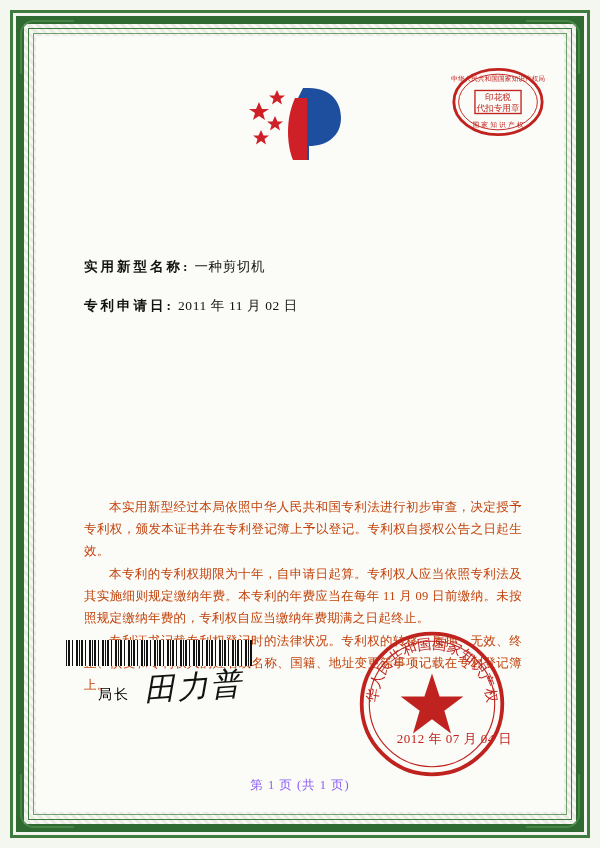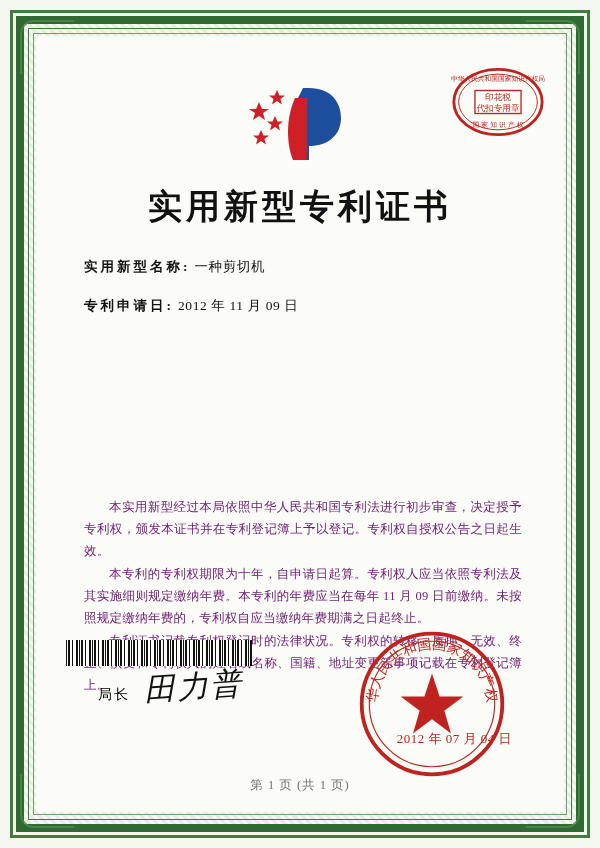--- a/index.html
+++ b/index.html
@@ -131,21 +131,21 @@
   }
   .field .lbl { letter-spacing: 3px; font-weight: bold; }
 
   .body-text {
     position: absolute;
     left: 48px;
     right: 42px;
     top: 460px;
     font-size: 12.5px;
     line-height: 22px;
-    color: #701a75;
+    color: #c2410c;
     text-align: justify;
     letter-spacing: .3px;
   }
   .body-text p {
     margin: 0 0 1px 0;
     text-indent: 2em;
   }
 
   .barcode {
     position: absolute;
@@ -195,21 +195,21 @@
     letter-spacing: .5px;
     font-family: "Liberation Serif", serif;
   }
 
   .page-no {
     position: absolute;
     left: 0; right: 0;
     bottom: 18px;
     text-align: center;
     font-size: 12.5px;
-    color: #737373;
+    color: #8b5cf6;
     letter-spacing: 1px;
   }
 </style>
 </head>
 <body>
 
 <div class="certificate">
 
   <div class="border-outer"></div>
   <div class="border-mid"></div>
@@ -239,30 +239,29 @@
     <svg class="red-seal-top" viewBox="0 0 100 100">
       <ellipse cx="50" cy="50" rx="46" ry="34" fill="none" stroke="#c0231f" stroke-width="3"></ellipse>
       <ellipse cx="50" cy="50" rx="41" ry="29" fill="none" stroke="#c0231f" stroke-width="1"></ellipse>
       <rect x="26" y="38" width="48" height="24" fill="none" stroke="#c0231f" stroke-width="1.4"></rect>
       <text x="50" y="48" font-size="9" fill="#c0231f" text-anchor="middle" font-family="DejaVu Sans, sans-serif">印花税</text>
       <text x="50" y="59" font-size="9" fill="#c0231f" text-anchor="middle" font-family="DejaVu Sans, sans-serif">代扣专用章</text>
       <text x="50" y="28" font-size="7" fill="#c0231f" text-anchor="middle" font-family="DejaVu Sans, sans-serif">中华人民共和国国家知识产权局</text>
       <text x="50" y="76" font-size="7" fill="#c0231f" text-anchor="middle" font-family="DejaVu Sans, sans-serif">国 家 知 识 产 权</text>
     </svg>
 
-    <div class="title">实用新型专利证书</div>
 
     <div class="fields">
       <div class="field">
         <span class="lbl">实用新型名称:</span>
         <span>一种剪切机</span>
       </div>
       <div class="field">
         <span class="lbl">专利申请日:</span>
-        <span>2012 年 11 月 09 日</span>
+        <span>2011 年 11 月 02 日</span>
       </div>
     </div>
 
     <div class="body-text">
       <p>本实用新型经过本局依照中华人民共和国专利法进行初步审查，决定授予专利权，颁发本证书并在专利登记簿上予以登记。专利权自授权公告之日起生效。</p>
       <p>本专利的专利权期限为十年，自申请日起算。专利权人应当依照专利法及其实施细则规定缴纳年费。本专利的年费应当在每年 11 月 09 日前缴纳。未按照规定缴纳年费的，专利权自应当缴纳年费期满之日起终止。</p>
       <p>专利证书记载专利权登记时的法律状况。专利权的转移、质押、无效、终止、恢复和专利权人的姓名或名称、国籍、地址变更等事项记载在专利登记簿上。</p>
     </div>
 
     <div class="barcode"></div>

